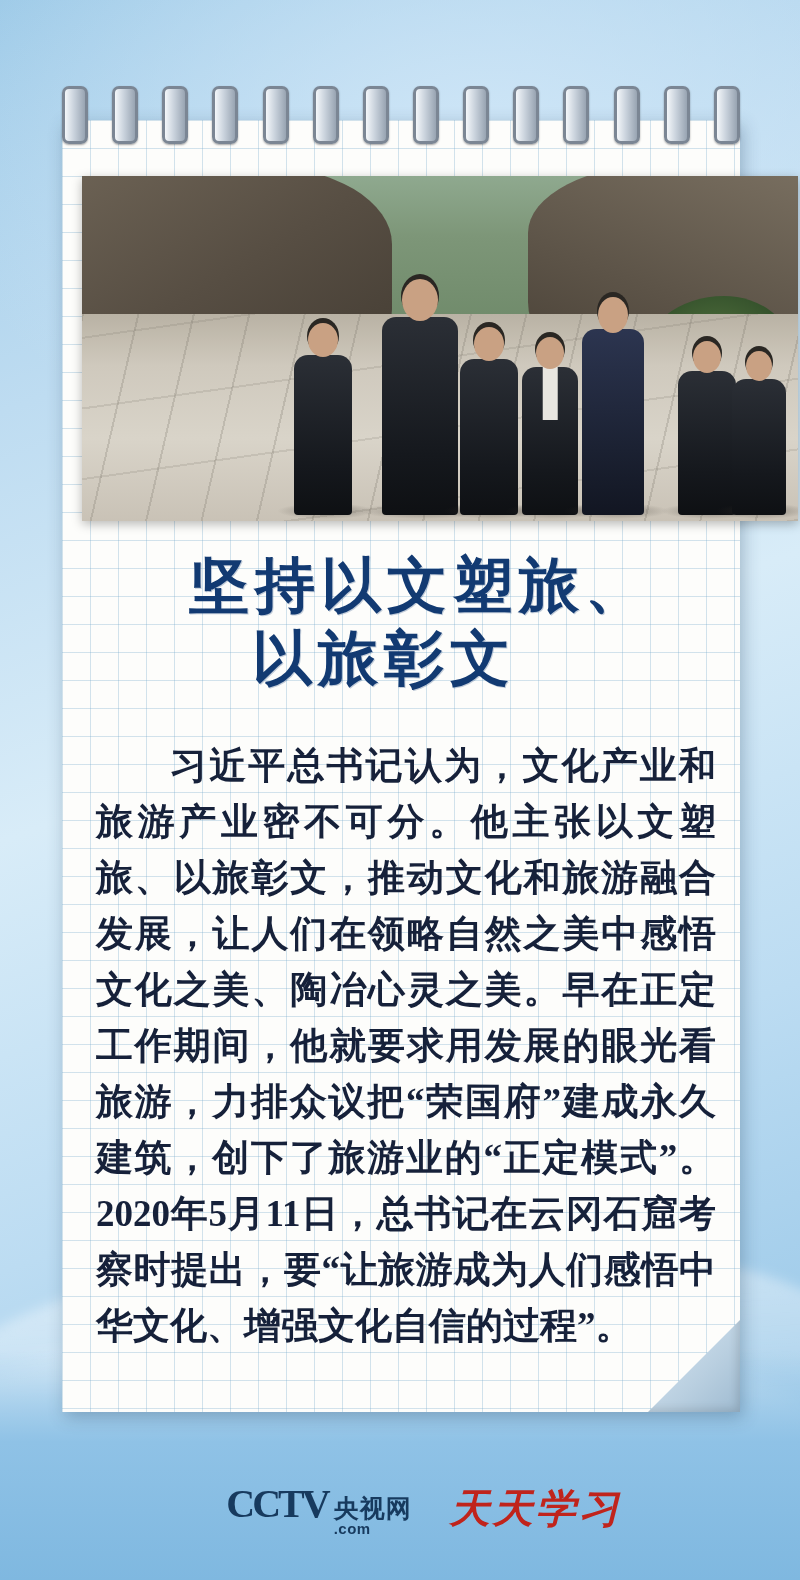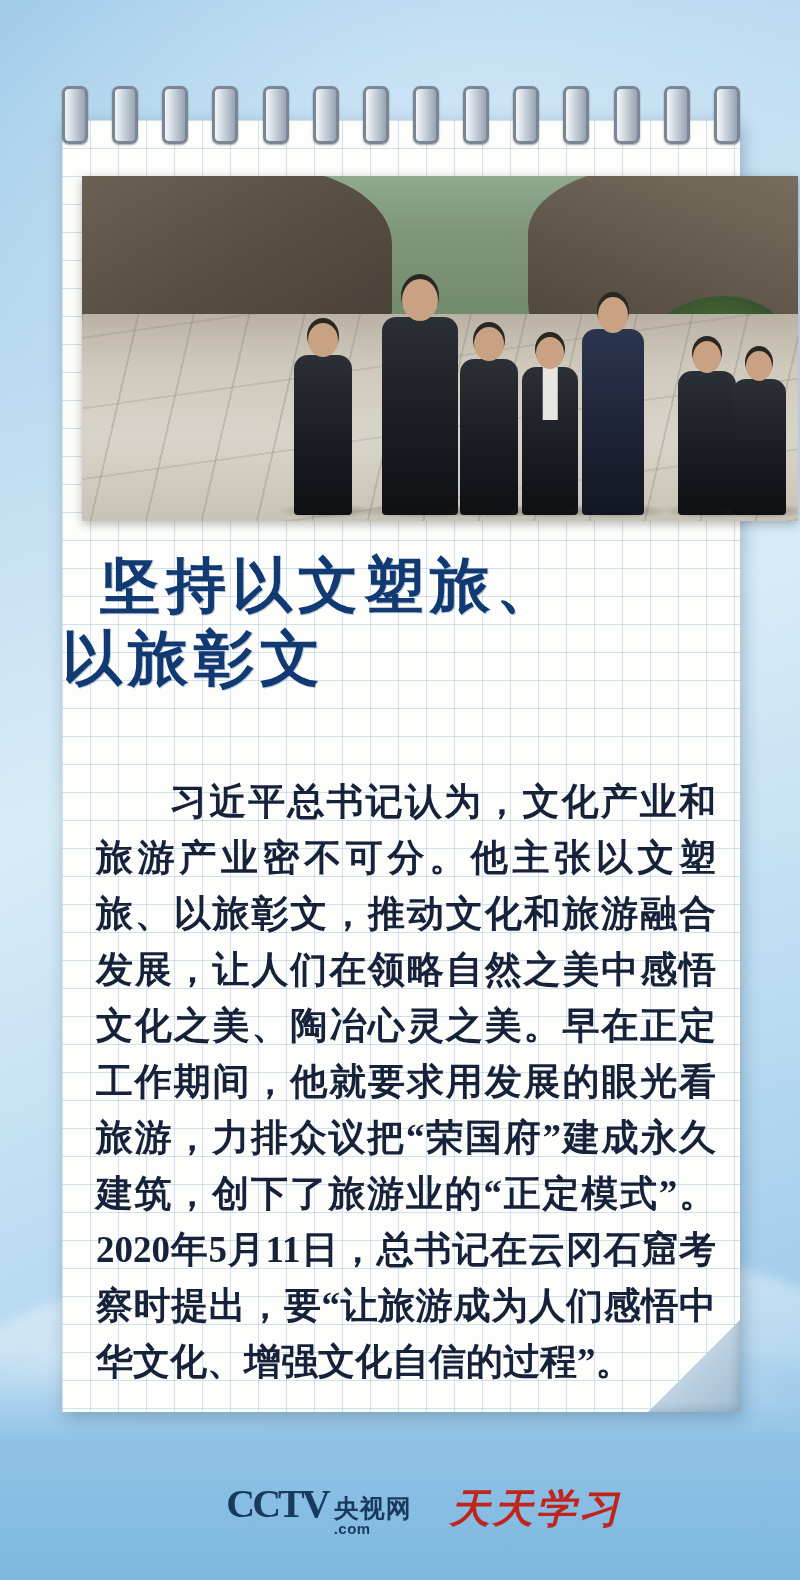--- a/index.html
+++ b/index.html
@@ -204,28 +204,28 @@
     color: #123a72;
     font-family: "Liberation Serif", serif;
     font-weight: bold;
     letter-spacing: 6px;
   }
   .headline .line {
     font-size: 60px;
     line-height: 1.22;
     text-shadow: 1px 1px 0 rgba(18,58,114,0.25);
   }
-  .headline .l1 { padding-left: 38px; }
-  .headline .l2 { }
+  .headline .l1 { padding-left: 38px; text-align: center; }
+  .headline .l2 { padding-left: 190px; }
 
   
   .body-text {
     position: absolute;
     left: 34px;
-    top: 654px;
+    top: 618px;
     width: 620px;
     z-index: 3;
     color: #16213a;
     font-family: "Liberation Serif", serif;
     font-size: 37px;
     line-height: 56px;
     text-align: justify;
     text-indent: 74px;
     letter-spacing: 0px;
     font-weight: 600;

